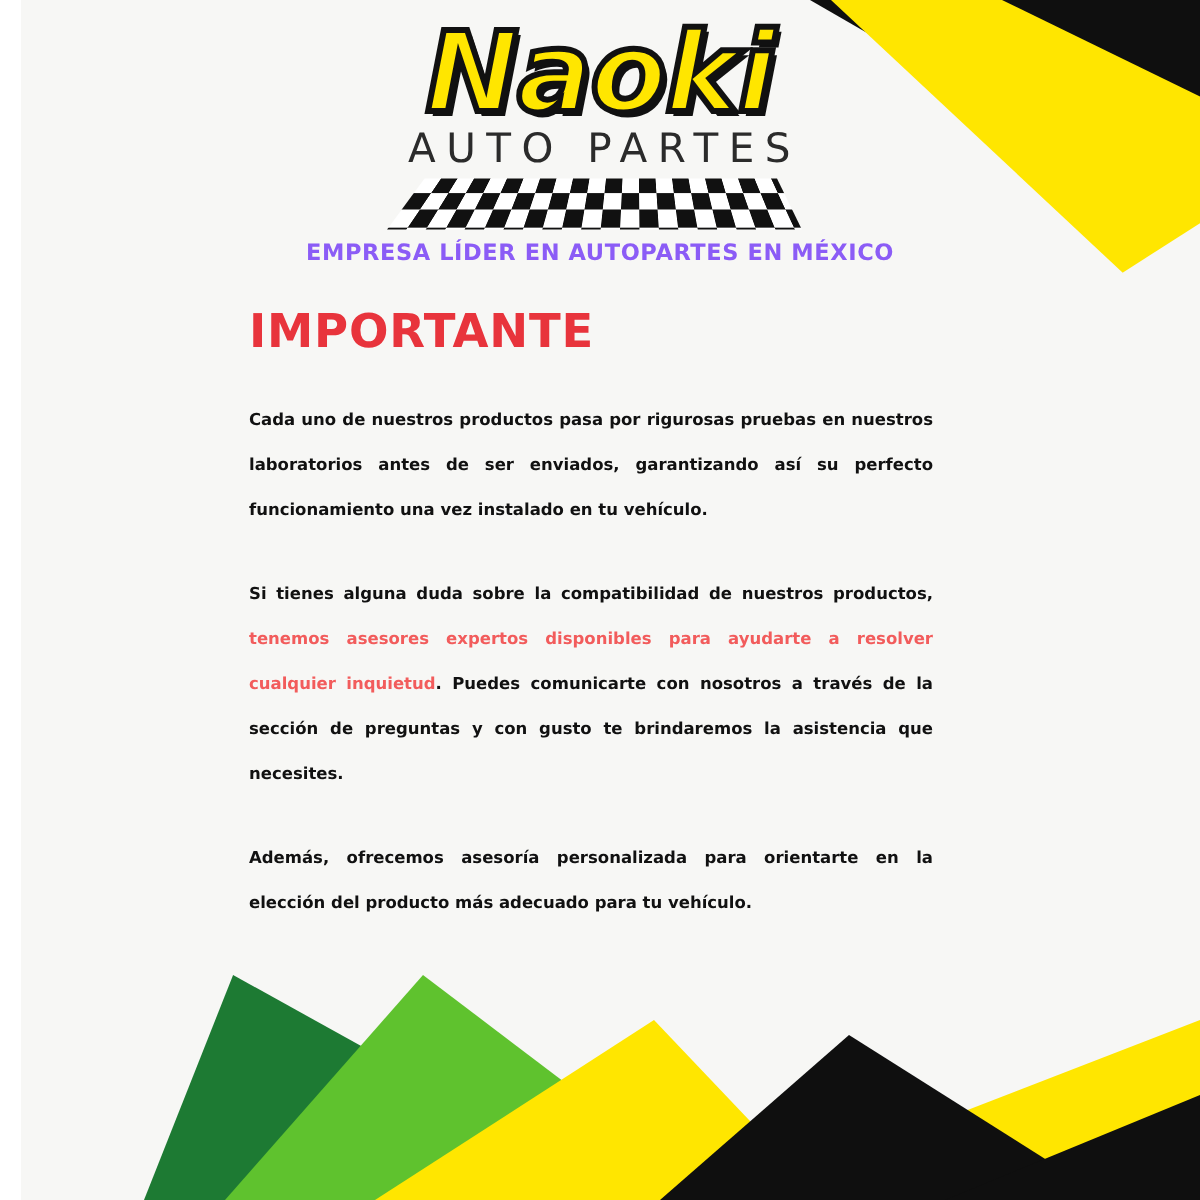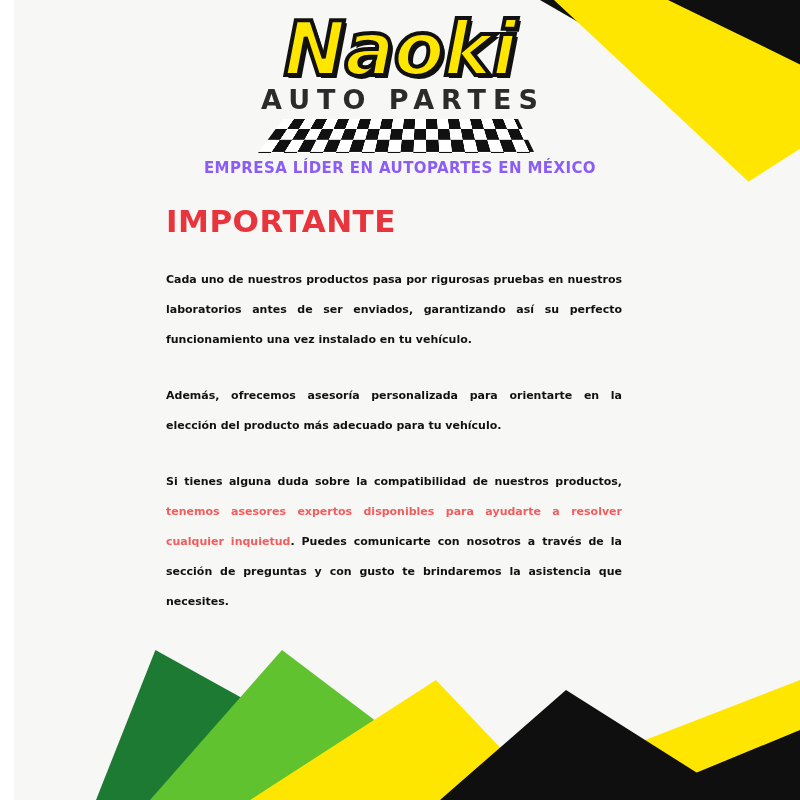--- a/index.html
+++ b/index.html
@@ -98,21 +98,21 @@
     line-height: 82px;
     letter-spacing: -1px;
     color: #ffe600;
     -webkit-text-stroke: 4px #111;
     text-shadow: 3px 3px 0 #111;
     margin: 0;
     display: inline-block;
   }
   .logo-sub {
     font-family: "DejaVu Sans", sans-serif;
-    font-weight: bold;
+    font-weight: normal;
     font-size: 27px;
     letter-spacing: 7px;
     color: #2b2b2b;
     margin: -6px 0 0 0;
     padding-left: 6px;
   }
   .checker {
     width: 235px;
     height: 34px;
     margin: 4px auto 0 auto;
@@ -185,20 +185,20 @@
     <div class="logo-sub">AUTO PARTES</div>
     <div class="checker"></div>
     <div class="tagline">EMPRESA LÍDER  EN AUTOPARTES EN MÉXICO</div>
   </div>
 
   <div class="content">
     <h1 class="title">IMPORTANTE</h1>
 
     <p class="para">Cada uno de nuestros productos pasa por rigurosas pruebas en nuestros laboratorios antes de ser enviados, garantizando así su perfecto funcionamiento una vez instalado en tu vehículo.</p>
 
-    <p class="para">Además, ofrecemos asesoría personalizada para orientarte en la elección del producto más adecuado para tu vehículo.</p>
-
     <p class="para">
       <span>Si tienes alguna duda sobre la compatibilidad de nuestros productos, </span><span class="hl">tenemos asesores expertos disponibles para ayudarte a resolver cualquier inquietud</span><span>. Puedes comunicarte con nosotros a través de la sección de preguntas y con gusto te brindaremos la asistencia que necesites.</span>
     </p>
+
+    <p class="para">Además, ofrecemos asesoría personalizada para orientarte en la elección del producto más adecuado para tu vehículo.</p>
   </div>
 
 </div>
 
 </body></html>

